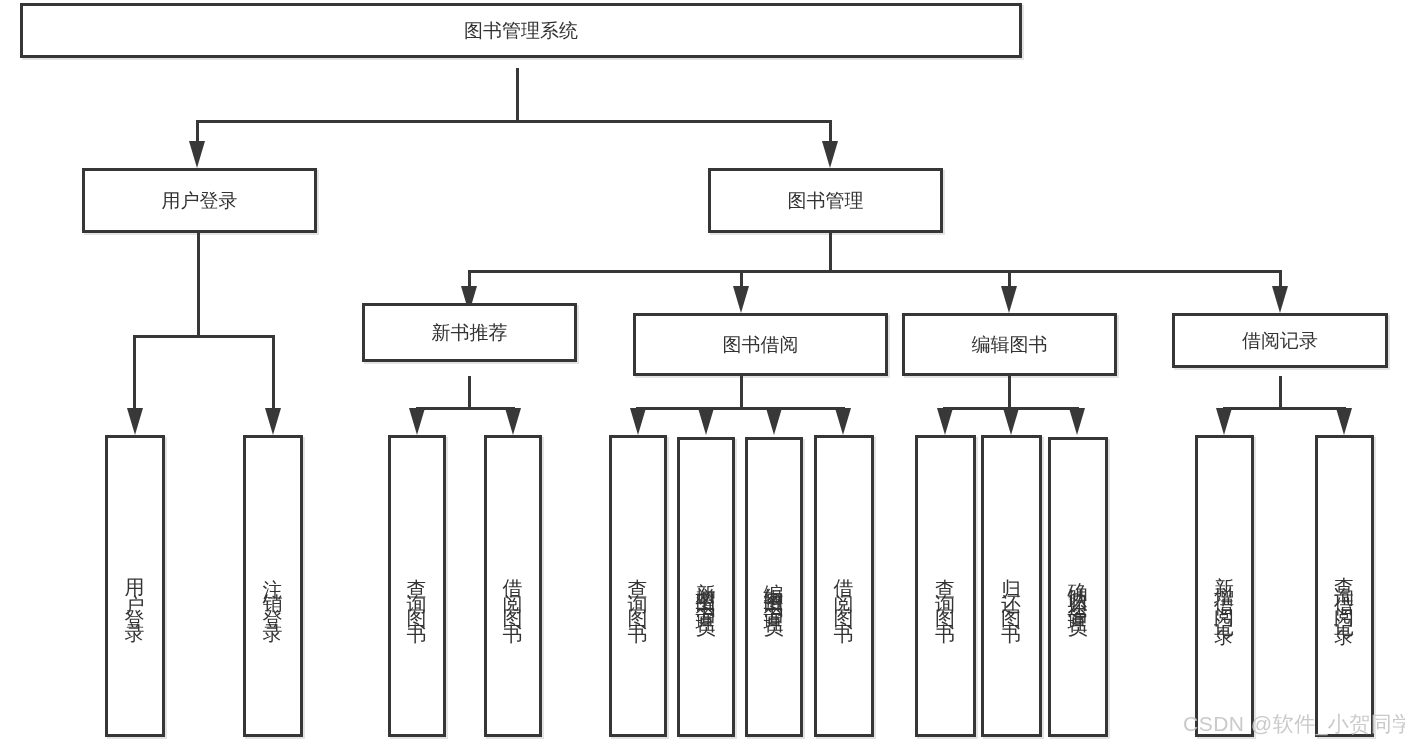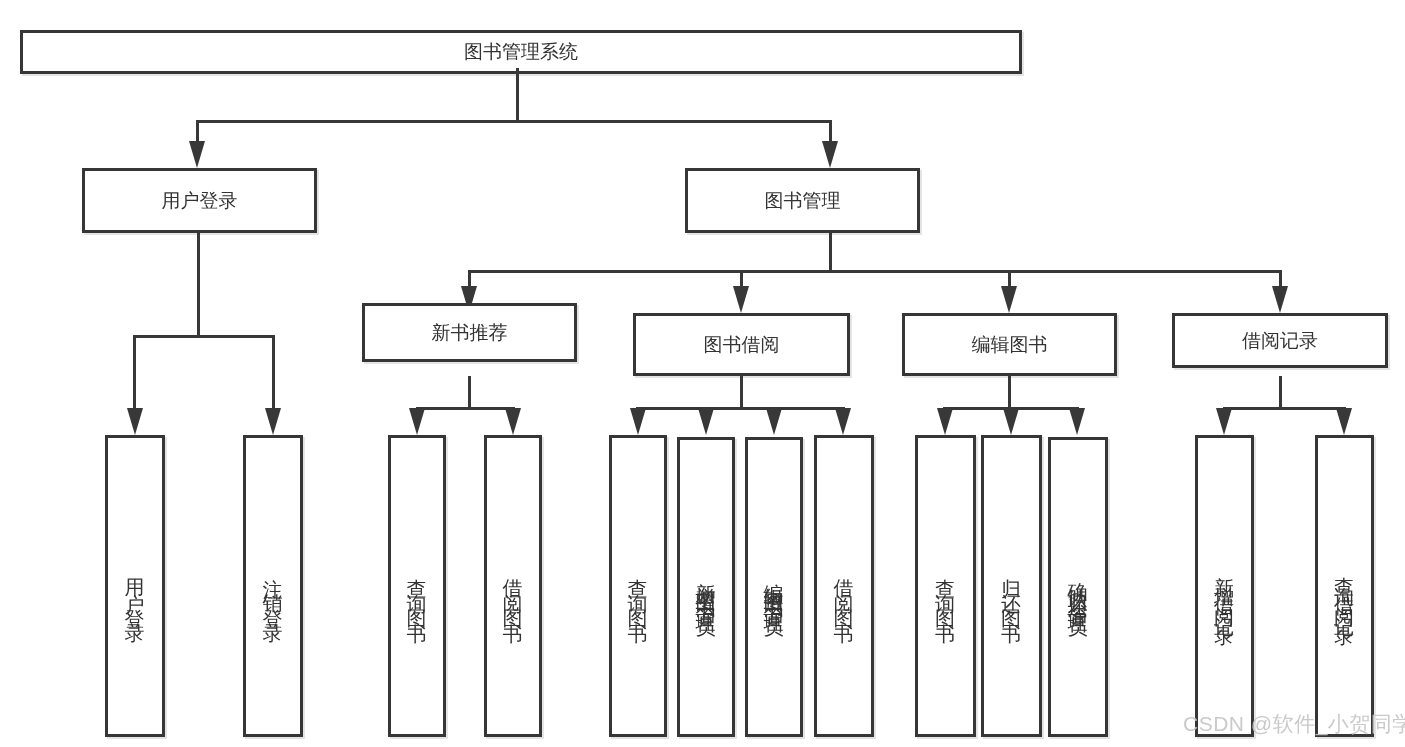--- a/index.html
+++ b/index.html
@@ -33,52 +33,52 @@
     position:absolute;left:1183px;top:710px;z-index:10;
     font-size:21px;color:rgba(198,198,198,0.92);letter-spacing:0.5px;
     white-space:nowrap;
   }
 </style>
 </head>
 <body>
 
 <div class="canvas">
 
-  <div class="node" style="left:20px;top:30px;width:1002px;height:44px">图书管理系统</div>
+  <div class="node" style="left:20px;top:3px;width:1002px;height:55px">图书管理系统</div>
 
   <div class="vline" style="left:516px;top:68px;height:53px"></div>
   <div class="hline" style="left:196px;top:120px;width:636px"></div>
   <div class="vline" style="left:196px;top:120px;height:24px"></div>
   <div class="vline" style="left:829px;top:120px;height:24px"></div>
   <div class="arrow" style="left:197px;top:141px"></div>
   <div class="arrow" style="left:830px;top:141px"></div>
 
   <div class="node" style="left:82px;top:168px;width:235px;height:65px">用户登录</div>
-  <div class="node" style="left:685px;top:168px;width:235px;height:65px">图书管理</div>
+  <div class="node" style="left:708px;top:168px;width:235px;height:65px">图书管理</div>
 
   <div class="vline" style="left:197px;top:233px;height:104px"></div>
   <div class="hline" style="left:133px;top:335px;width:142px"></div>
   <div class="vline" style="left:133px;top:335px;height:75px"></div>
   <div class="vline" style="left:272px;top:335px;height:75px"></div>
   <div class="arrow" style="left:135px;top:408px"></div>
   <div class="arrow" style="left:273px;top:408px"></div>
 
   <div class="vline" style="left:829px;top:233px;height:39px"></div>
   <div class="hline" style="left:468px;top:270px;width:814px"></div>
   <div class="vline" style="left:468px;top:270px;height:19px"></div>
   <div class="vline" style="left:740px;top:270px;height:19px"></div>
   <div class="vline" style="left:1008px;top:270px;height:19px"></div>
   <div class="vline" style="left:1279px;top:270px;height:19px"></div>
   <div class="arrow" style="left:469px;top:286px"></div>
   <div class="arrow" style="left:741px;top:286px"></div>
   <div class="arrow" style="left:1009px;top:286px"></div>
   <div class="arrow" style="left:1280px;top:286px"></div>
 
   <div class="node" style="left:362px;top:303px;width:215px;height:59px">新书推荐</div>
-  <div class="node" style="left:633px;top:313px;width:217px;height:63px">图书借阅</div>
+  <div class="node" style="left:633px;top:313px;width:255px;height:63px">图书借阅</div>
   <div class="node" style="left:902px;top:313px;width:215px;height:63px">编辑图书</div>
   <div class="node" style="left:1172px;top:313px;width:216px;height:55px">借阅记录</div>
 
   <div class="vline" style="left:468px;top:376px;height:33px"></div>
   <div class="hline" style="left:416px;top:407px;width:99px"></div>
   <div class="arrow" style="left:417px;top:408px"></div>
   <div class="arrow" style="left:513px;top:408px"></div>
 
   <div class="vline" style="left:740px;top:376px;height:33px"></div>
   <div class="hline" style="left:636px;top:407px;width:209px"></div>

